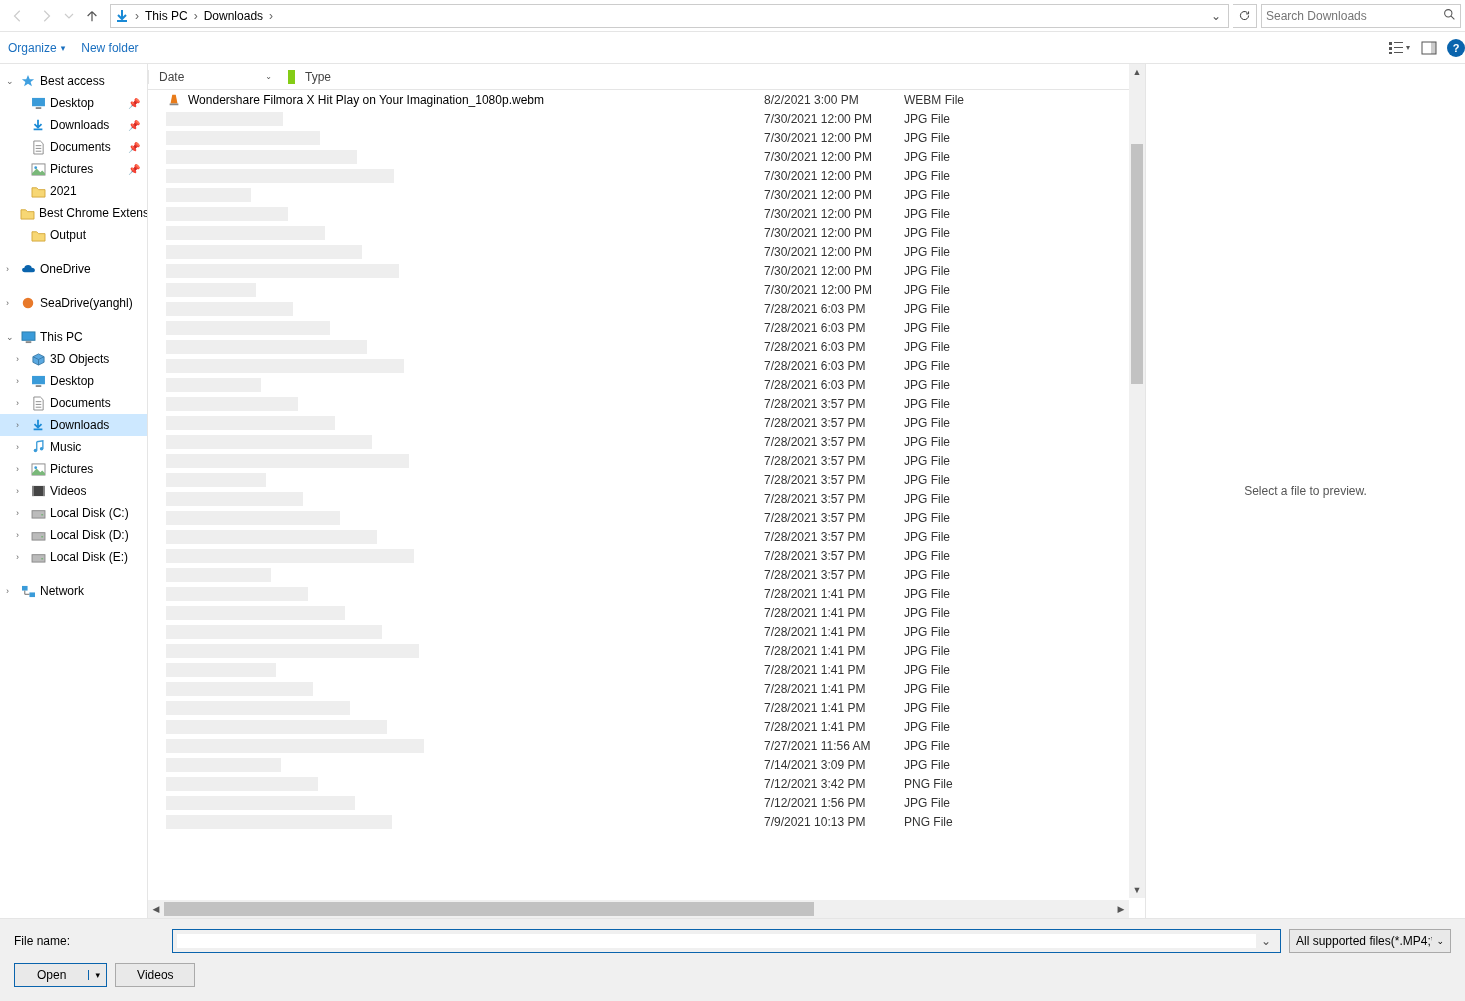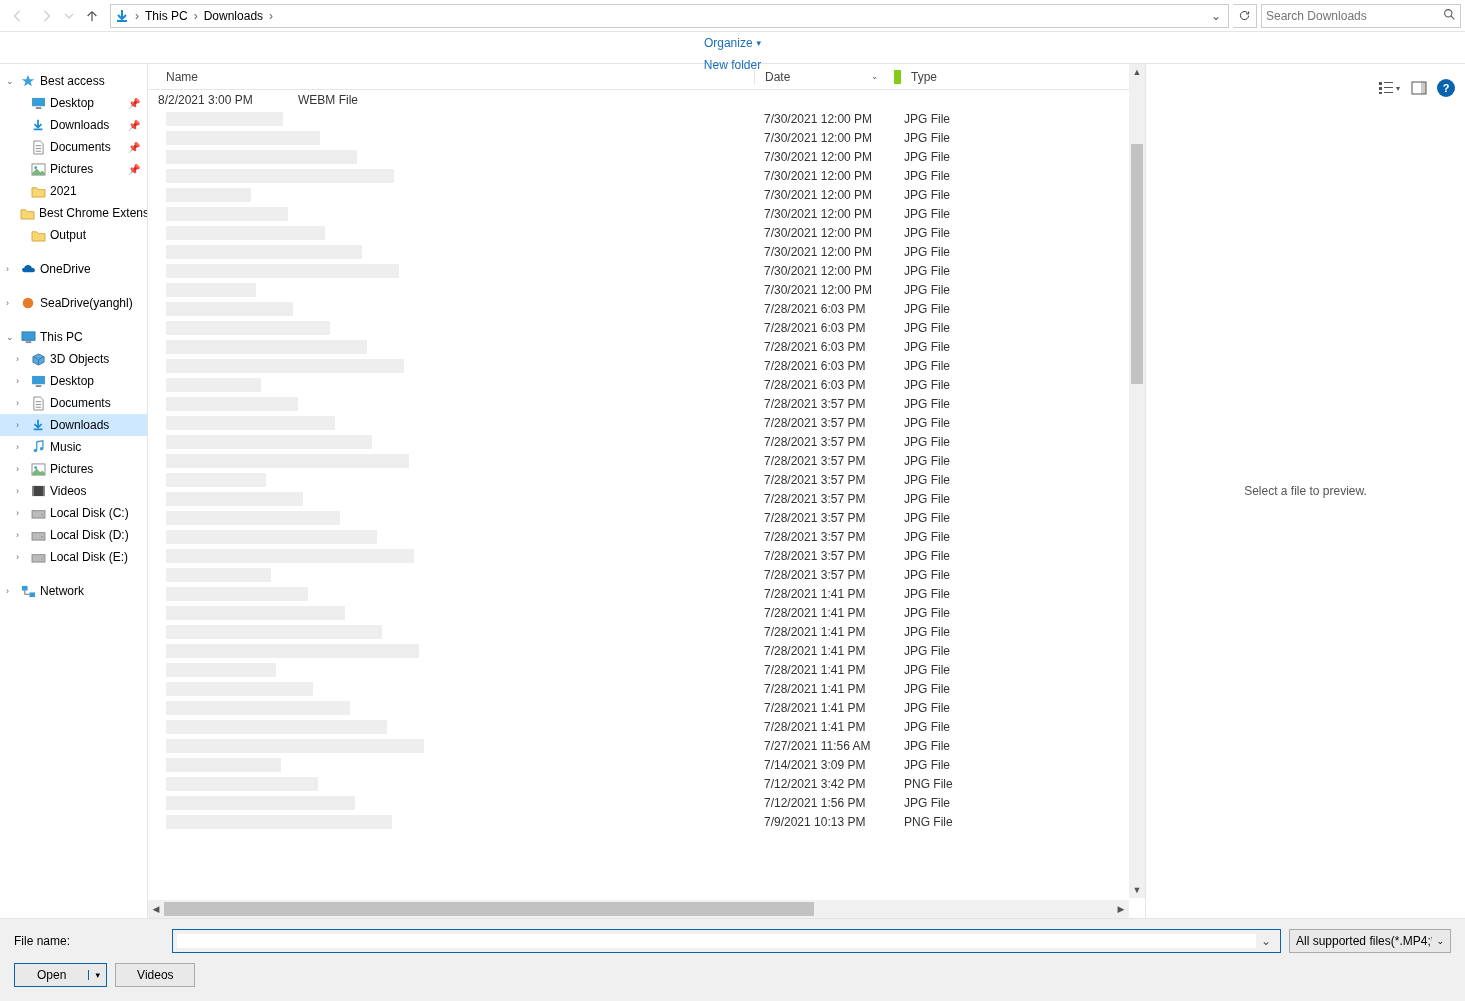--- a/index.html
+++ b/index.html
@@ -14,21 +14,21 @@
 .bc-sep { color:#666; padding:0 4px; }
 .bc-item { color:#000; padding:2px 2px; }
 .bc-end { margin-left:auto; display:flex; align-items:center; }
 .bc-drop { width:20px; text-align:center; color:#555; }
 .refresh { width:24px; height:24px; display:flex; align-items:center; justify-content:center; border:1px solid #ccc; border-left:none; }
 .search-wrap { width:200px; height:24px; border:1px solid #ccc; display:flex; align-items:center; padding:0 4px; margin-left:4px; }
 .search-wrap input { border:none; outline:none; flex:1; font-size:12px; color:#666; }
 .search-wrap .mag { color:#555; }
 
 
-.toolbar { height:32px; display:flex; align-items:center; border-bottom:1px solid #e5e5e5; padding:0 10px;flex-direction:column; }
+.toolbar { height:32px; display:flex; align-items:center; border-bottom:1px solid #e5e5e5; padding:0 0; }
 .tb-btn { color:#1a6fbf; padding:4px 8px; display:flex; align-items:center; gap:4px; }
 .tb-right { margin-left:auto; display:flex; align-items:center; gap:6px; }
 .tb-icon { width:24px; height:24px; display:flex; align-items:center; justify-content:center; color:#555; border:1px solid transparent; }
 .tb-help { width:18px;height:18px;border-radius:50%;background:#0a64ad;color:#fff;font-weight:bold;display:flex;align-items:center;justify-content:center;font-size:11px; }
 
 
 .main { flex:1; display:flex; overflow:hidden; }
 
 
 .tree { width:148px; border-right:1px solid #e5e5e5; overflow:hidden; padding-top:6px; }
@@ -400,29 +400,37 @@
             <rect x="9" y="8" width="6" height="5" fill="#3a9bd9"></rect>
             <path d="M4 6 L4 10 L9 10" stroke="#666" fill="none"></path>
           </svg>
         </span>
         <span class="lbl">Network</span>
       </div>
   </div>
 
   <div class="files">
     <div class="cols">
-      <div class="col name"><span>Name</span></div>
       <div class="col date">
           <span>Date</span>
           <span class="sort-ind">⌄</span>
         </div>
       <div class="col type"><span>Type</span></div>
     </div>
     <div class="rows" id="rows-slot">
         <div class="row">
+          <div class="cell name">
+            <span class="file-ic">
+              <svg width="14" height="14" viewBox="0 0 16 16">
+                <path d="M6 2 L10 2 L12 12 L4 12 Z" fill="#e87b1a"></path>
+                <rect x="3" y="12" width="10" height="2" fill="#888"></rect>
+              </svg>
+            </span>
+            <span>Wondershare Filmora X Hit Play on Your Imagination_1080p.webm</span>
+          </div>
           <div class="cell date">8/2/2021 3:00 PM</div>
           <div class="cell type">WEBM File</div>
         </div>
         <div class="row">
           <div class="cell name">
             <span class="redact" style="width:117px"></span>
           </div>
           <div class="cell date">7/30/2021 12:00 PM</div>
           <div class="cell type">JPG File</div>
         </div>

